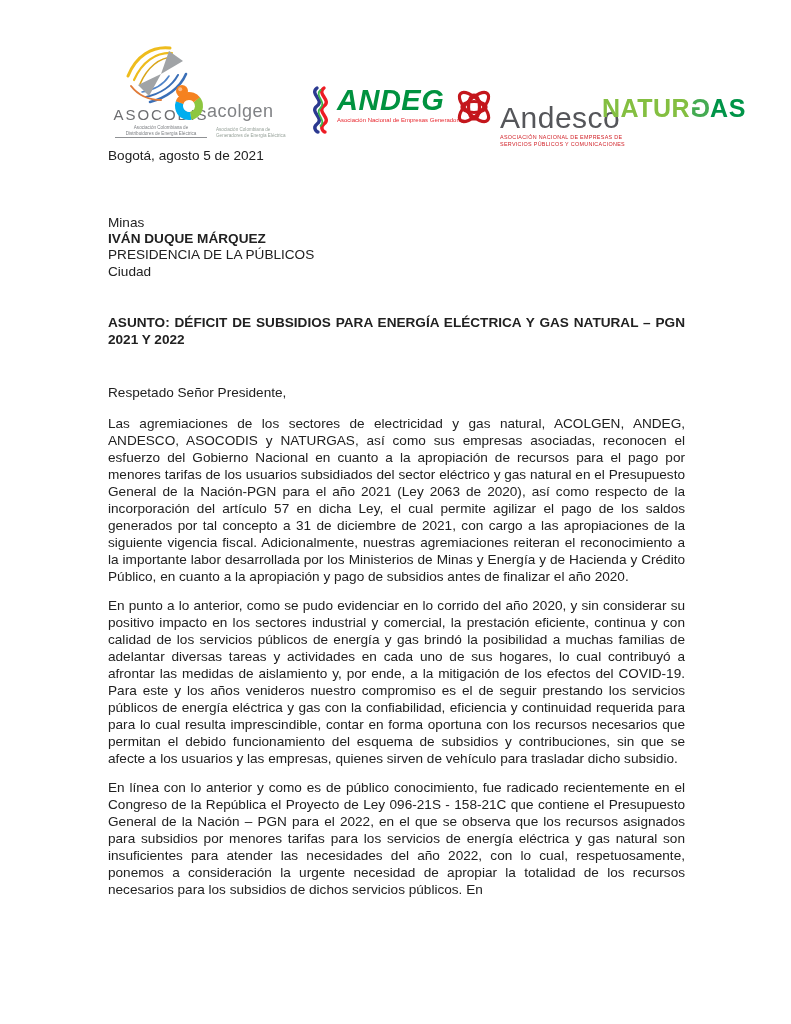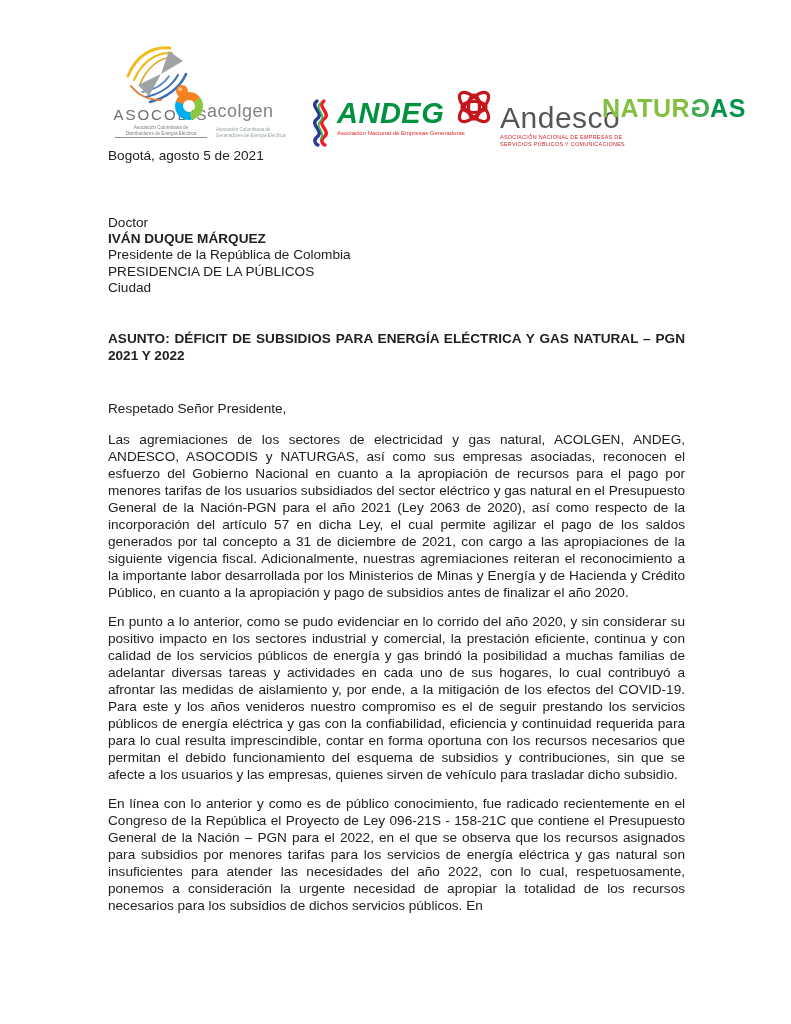--- a/index.html
+++ b/index.html
@@ -21,21 +21,21 @@
   .logo-asocodis .icon svg { display: block; margin: 0 auto; }
   .asocodis-word { font-size: 15px; letter-spacing: 2px; color: #6d6e71; margin-top: 2px; }
   .asocodis-tag { font-size: 4.6px; line-height: 5.6px; color: #7c7f83; width: 92px; margin: 2px auto 0;
                   border-bottom: 1px solid #8f9194; padding-bottom: 1px; }
 
   .logo-acolgen { position: absolute; left: 172px; top: 84px; width: 140px; }
   .acolgen-row { display: flex; align-items: flex-end; }
   .acolgen-word { font-size: 18px; color: #808285; line-height: 30px; margin-left: 1px; letter-spacing: 0.5px; }
   .acolgen-tag { font-size: 4.6px; line-height: 5.6px; color: #98a39b; margin: 1px 0 0 44px; }
 
-  .logo-andeg { position: absolute; left: 306px; top: 98px; display: flex; align-items: flex-start; }
+  .logo-andeg { position: absolute; left: 306px; top: 85px; display: flex; align-items: flex-start; }
   .andeg-col { margin-left: 3px; }
   .andeg-word { font-size: 29px; line-height: 30px; font-weight: bold; font-style: italic;
                 color: #00923f; letter-spacing: 0.5px; }
   .andeg-tag { font-size: 6px; color: #e8262d; white-space: nowrap; margin-top: 2px; text-align: center; }
 
   .logo-andesco { position: absolute; left: 450px; top: 82px; display: flex; align-items: flex-start; }
   .andesco-col { margin-left: 2px; margin-top: 20px; }
   .andesco-word { font-size: 30px; line-height: 31px; color: #55565a; letter-spacing: 0.5px; }
   .andesco-tag { font-size: 5.4px; line-height: 6.6px; color: #d12027; letter-spacing: 0.3px; margin-top: 1px; }
 
@@ -153,23 +153,22 @@
       <span class="ng-1">NATUR</span><span class="ng-g">G</span><span class="ng-2">AS</span>
     </div>
 
   </div>
 
   <div class="letter">
 
     <div class="date-line">Bogotá, agosto 5 de 2021</div>
 
     <div class="recipient">
-      <div>Doctor</div>
+      <div>Minas</div>
       <div class="bold">IVÁN DUQUE MÁRQUEZ</div>
-      <div>Presidente de la República de Colombia</div>
       <div>PRESIDENCIA DE LA PÚBLICOS</div>
       <div>Ciudad</div>
     </div>
 
     <p class="subject">ASUNTO: DÉFICIT DE SUBSIDIOS PARA ENERGÍA ELÉCTRICA Y GAS NATURAL – PGN 2021 Y 2022</p>
 
     <p class="salutation">Respetado Señor Presidente,</p>
 
     <p class="body-par">Las agremiaciones de los sectores de electricidad y gas natural, ACOLGEN, ANDEG, ANDESCO, ASOCODIS y NATURGAS, así como sus empresas asociadas, reconocen el esfuerzo del Gobierno Nacional en cuanto a la apropiación de recursos para el pago por menores tarifas de los usuarios subsidiados del sector eléctrico y gas natural en el Presupuesto General de la Nación-PGN para el año 2021 (Ley 2063 de 2020), así como respecto de la incorporación del artículo 57 en dicha Ley, el cual permite agilizar el pago de los saldos generados por tal concepto a 31 de diciembre de 2021, con cargo a las apropiaciones de la siguiente vigencia fiscal.  Adicionalmente, nuestras agremiaciones reiteran el reconocimiento a la importante labor desarrollada por los Ministerios de Minas y Energía y de Hacienda y Crédito Público, en cuanto a la apropiación y pago de subsidios antes de finalizar el año 2020.</p>
 

